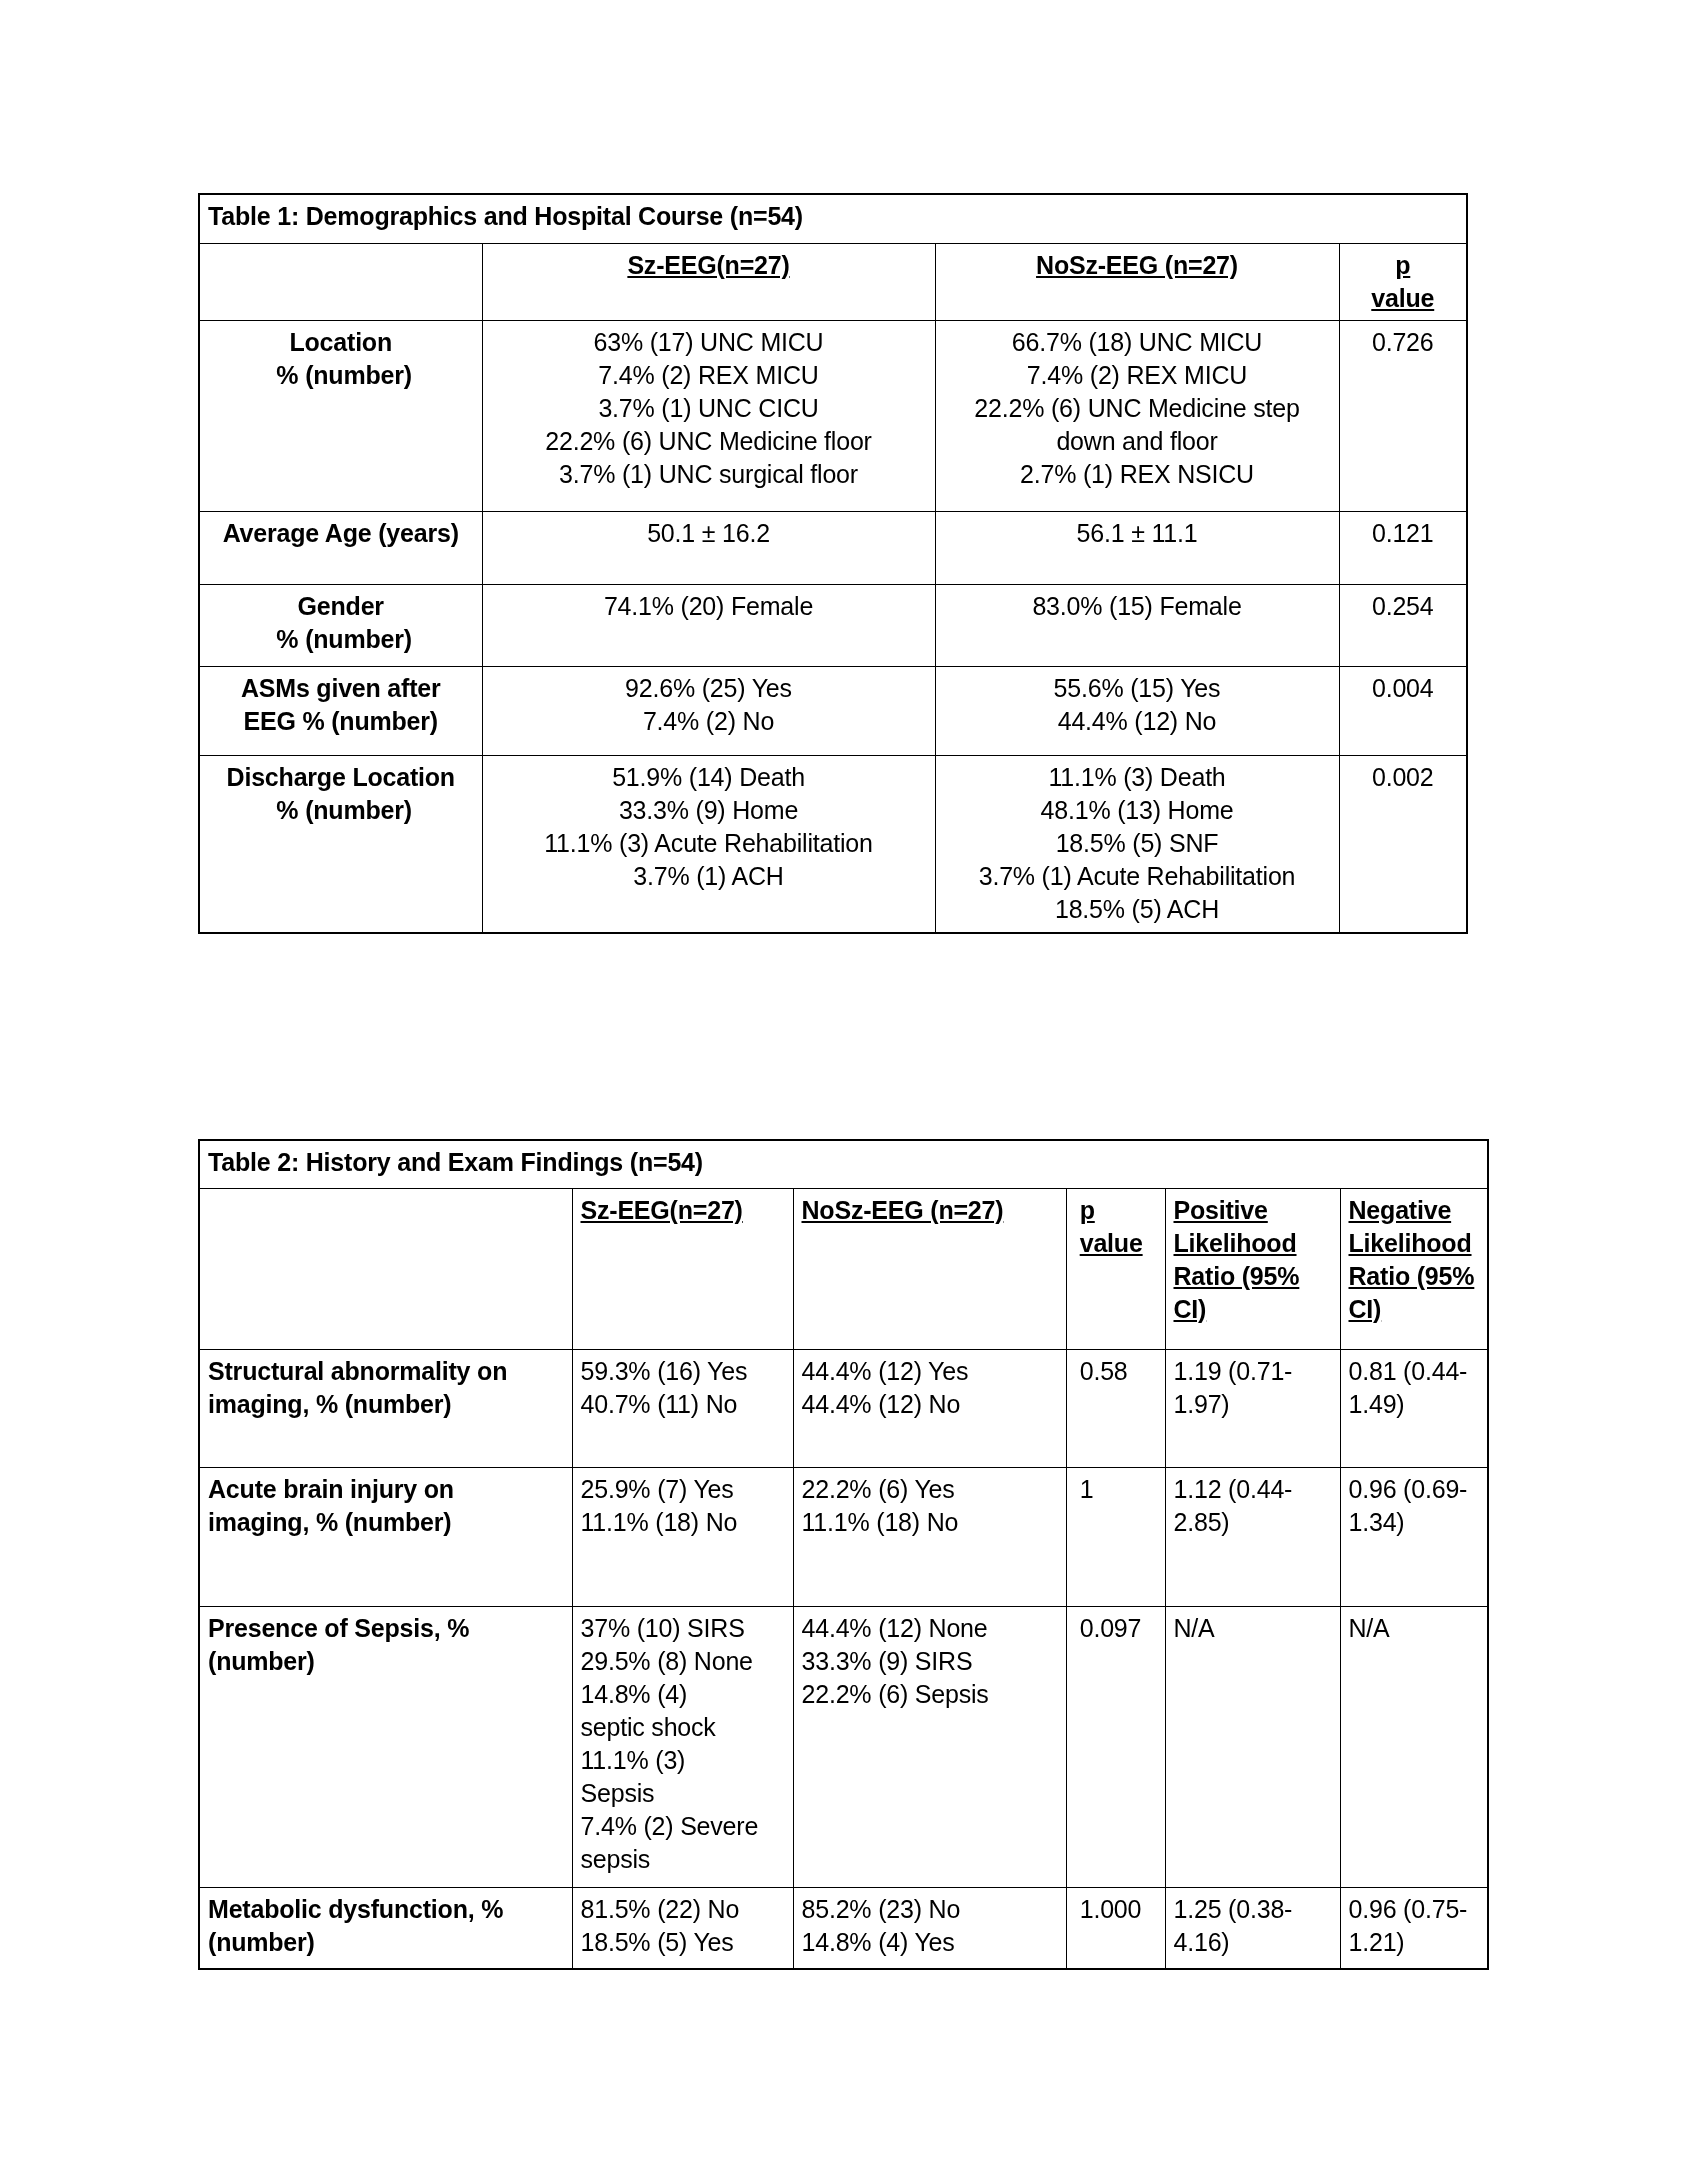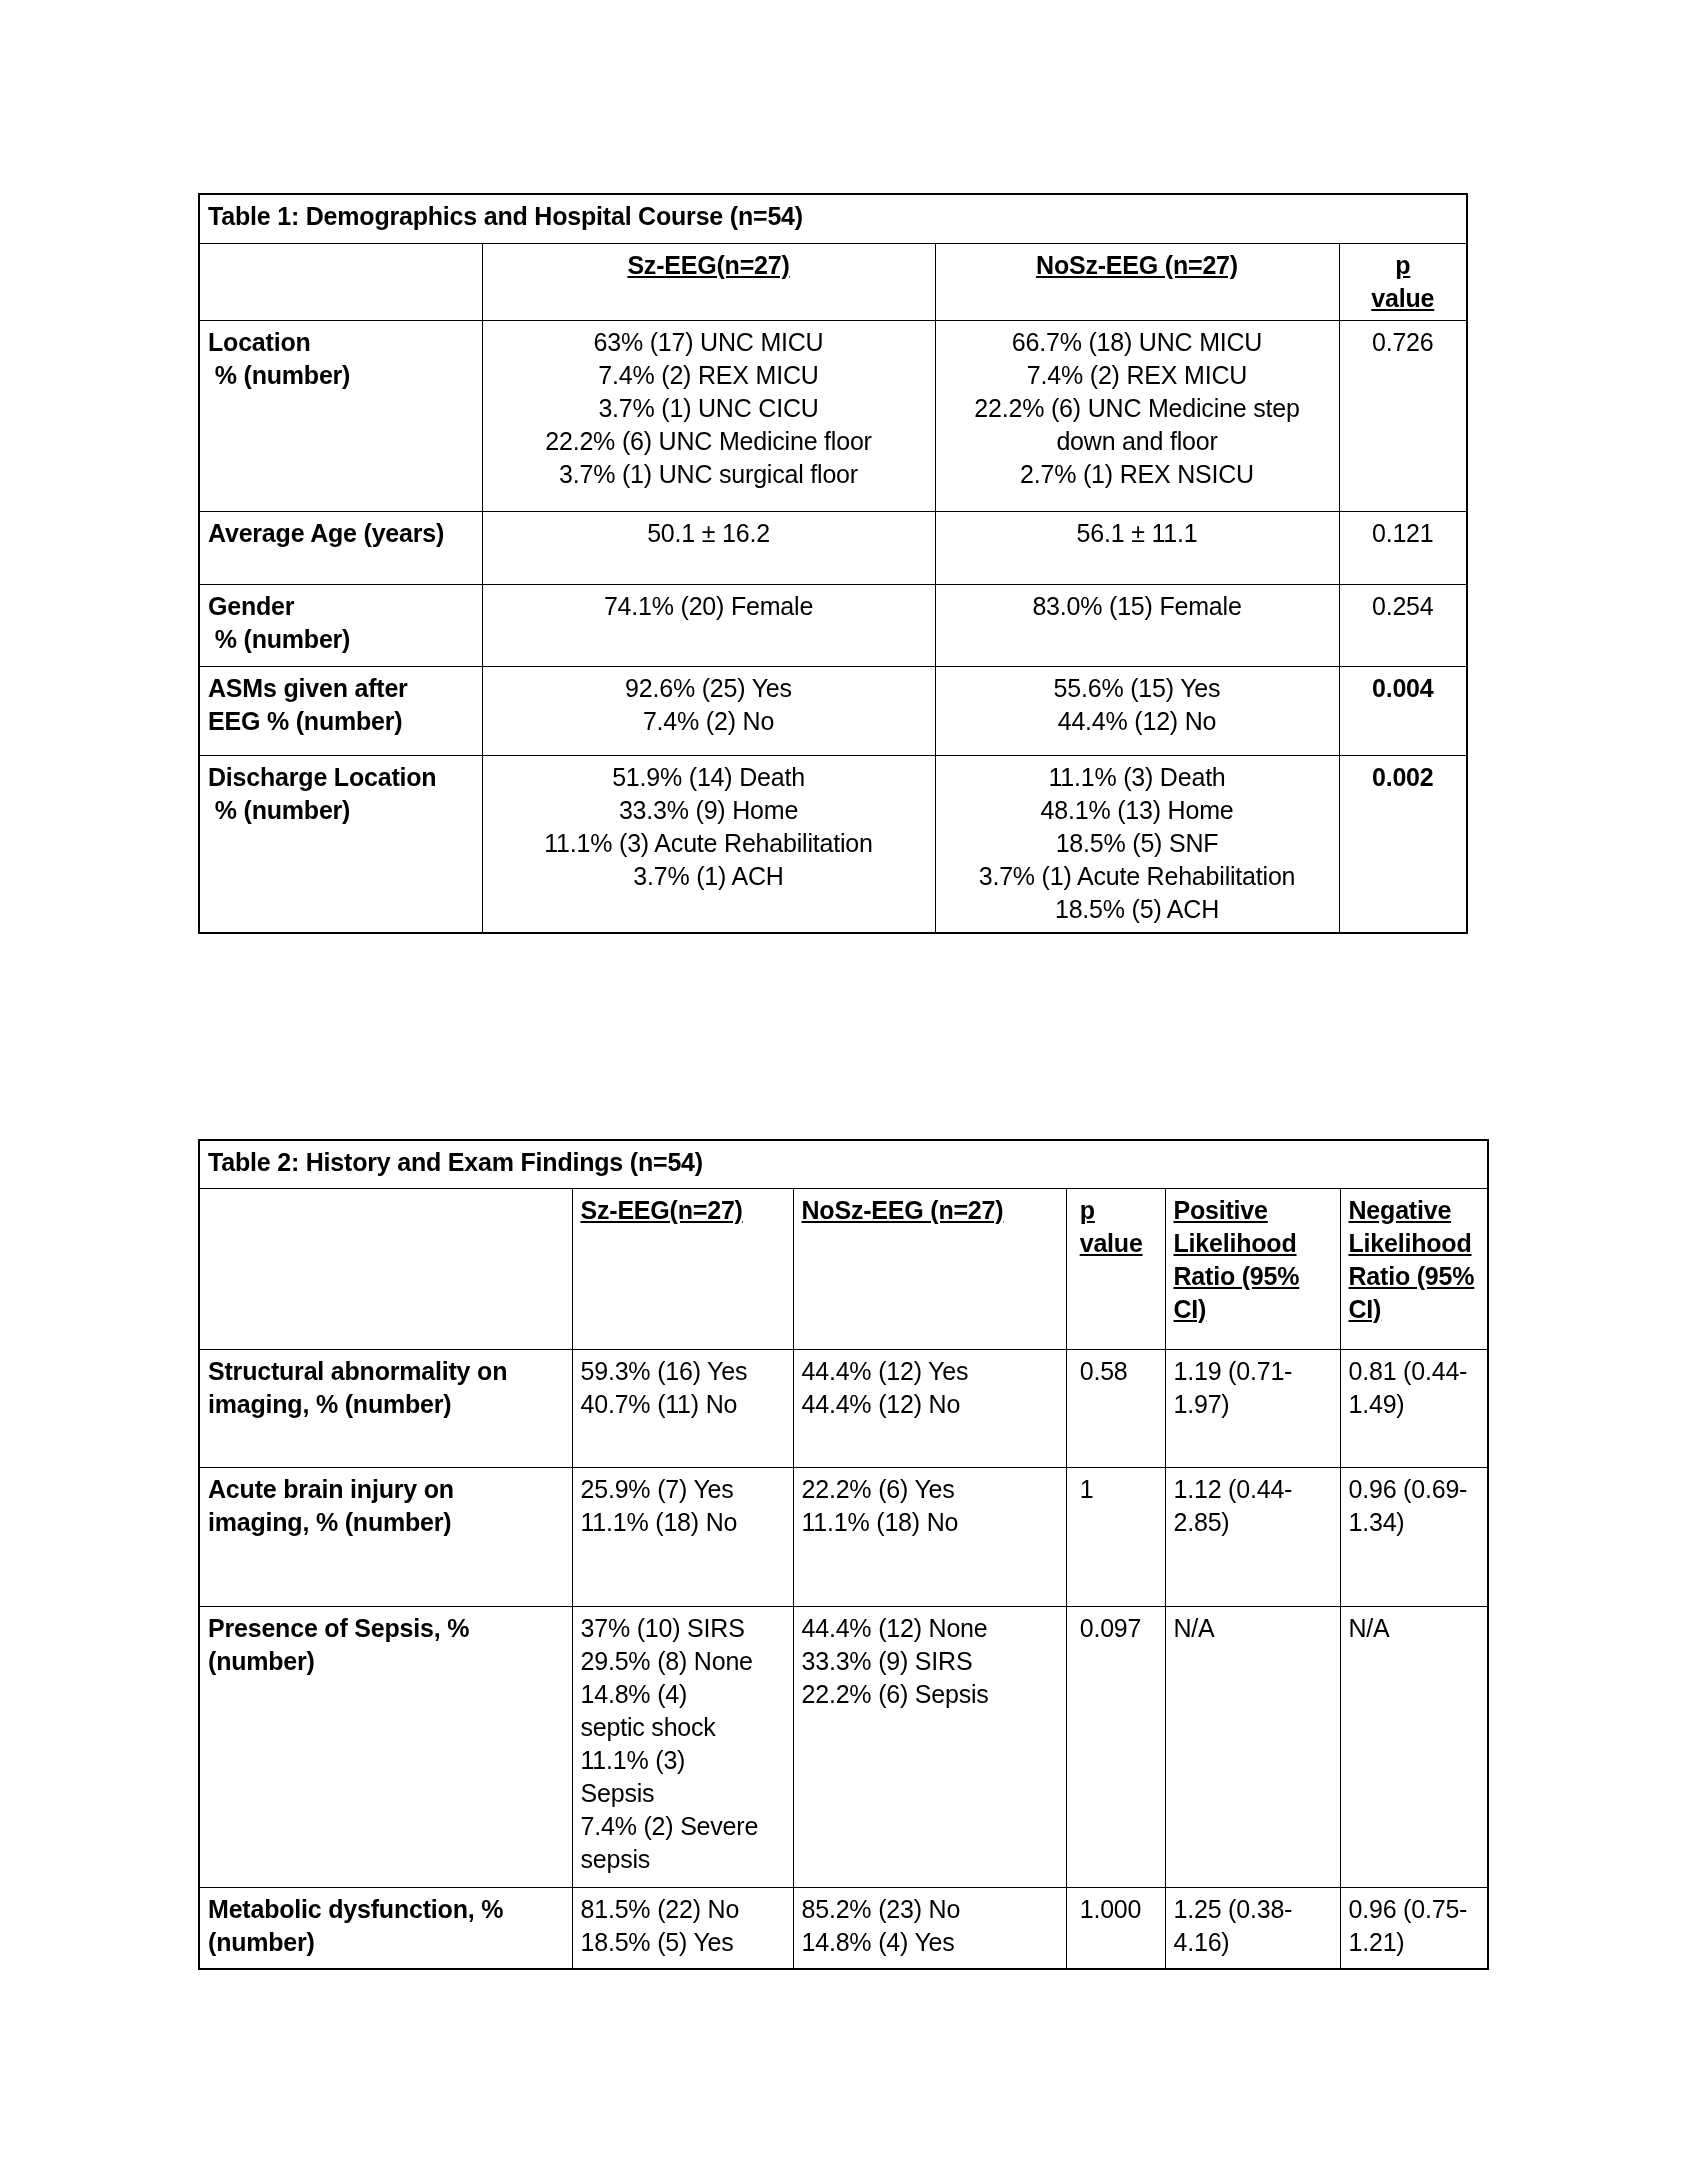--- a/index.html
+++ b/index.html
@@ -16,31 +16,31 @@
   }
   table.t td{
     border:1.3px solid #000000;
     vertical-align:top;
     padding:5.3px 8px;
     font-size:25px;line-height:33px;
     overflow:hidden;
   }
   .title-cell{font-weight:bold;font-size:26.5px;padding-left:10.6px;}
   .hdr td{font-weight:bold;text-decoration:underline;}
-  .lbl{font-weight:bold;text-align:left;padding-left:9.3px;}
+  .lbl{font-weight:bold;text-align:center;padding-left:9.3px;}
   .ml{white-space:pre;}
   
   .t1 td.d{text-align:center;}
   .t1 td.pcell{text-align:center;}
   .t1 tr.hdr td{text-align:center;}
   
   .t2 td{text-align:left;}
   .t2 td.pcell{padding-left:13.2px;}
   .t2{border-bottom-width:3.3px;}
-  .b{font-weight:bold;}
+  .b{font-weight:normal;}
   .t1{left:198px;top:193px;width:1267px;}
   .t2{left:198px;top:1139px;width:1289px;}
 </style>
 </head>
 <body>
 
 <table class="t t1">
   <colgroup>
     <col style="width:283px">
       <col style="width:453px">

